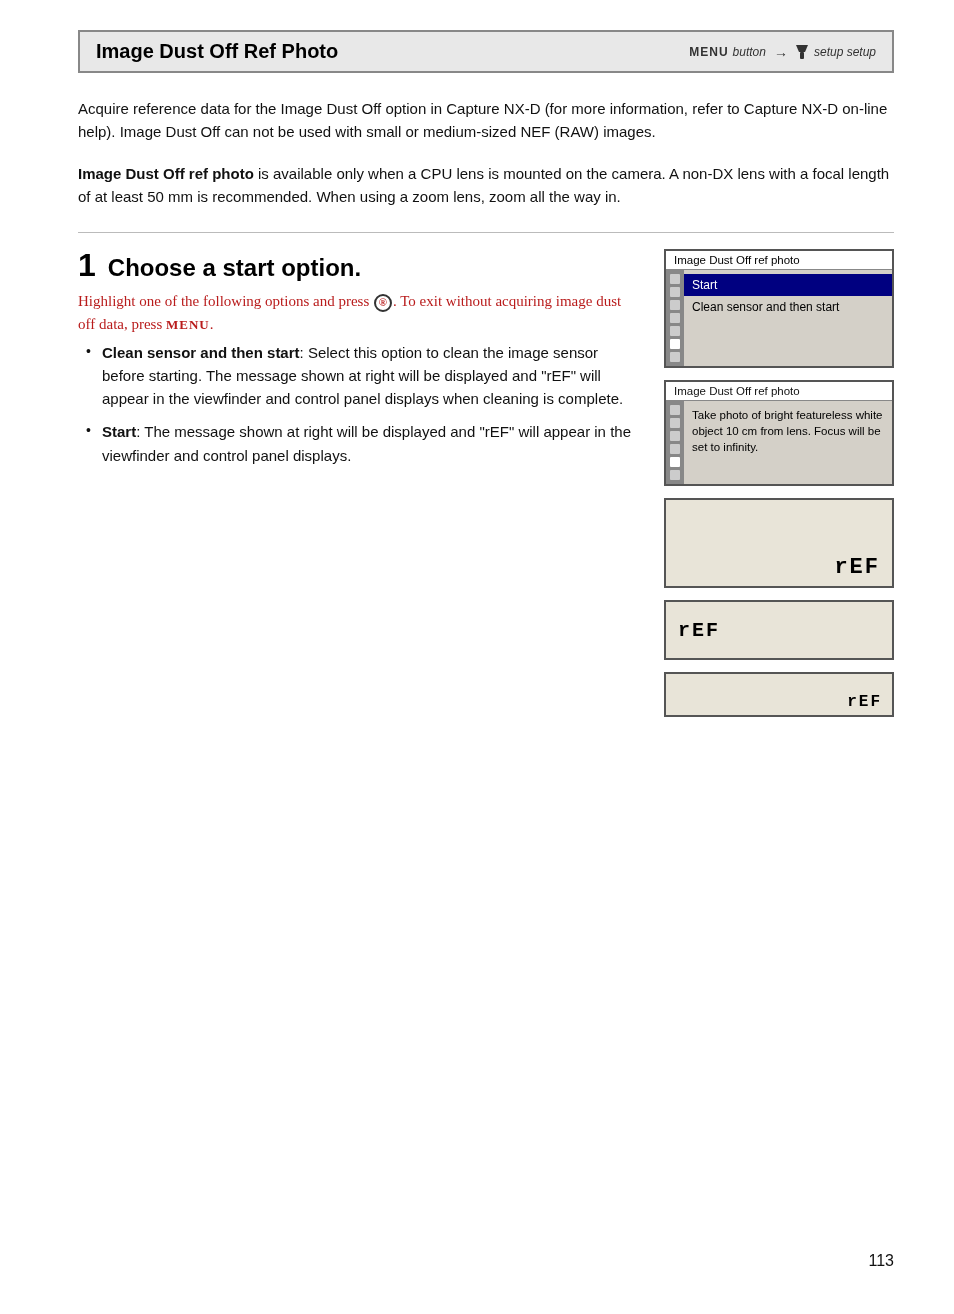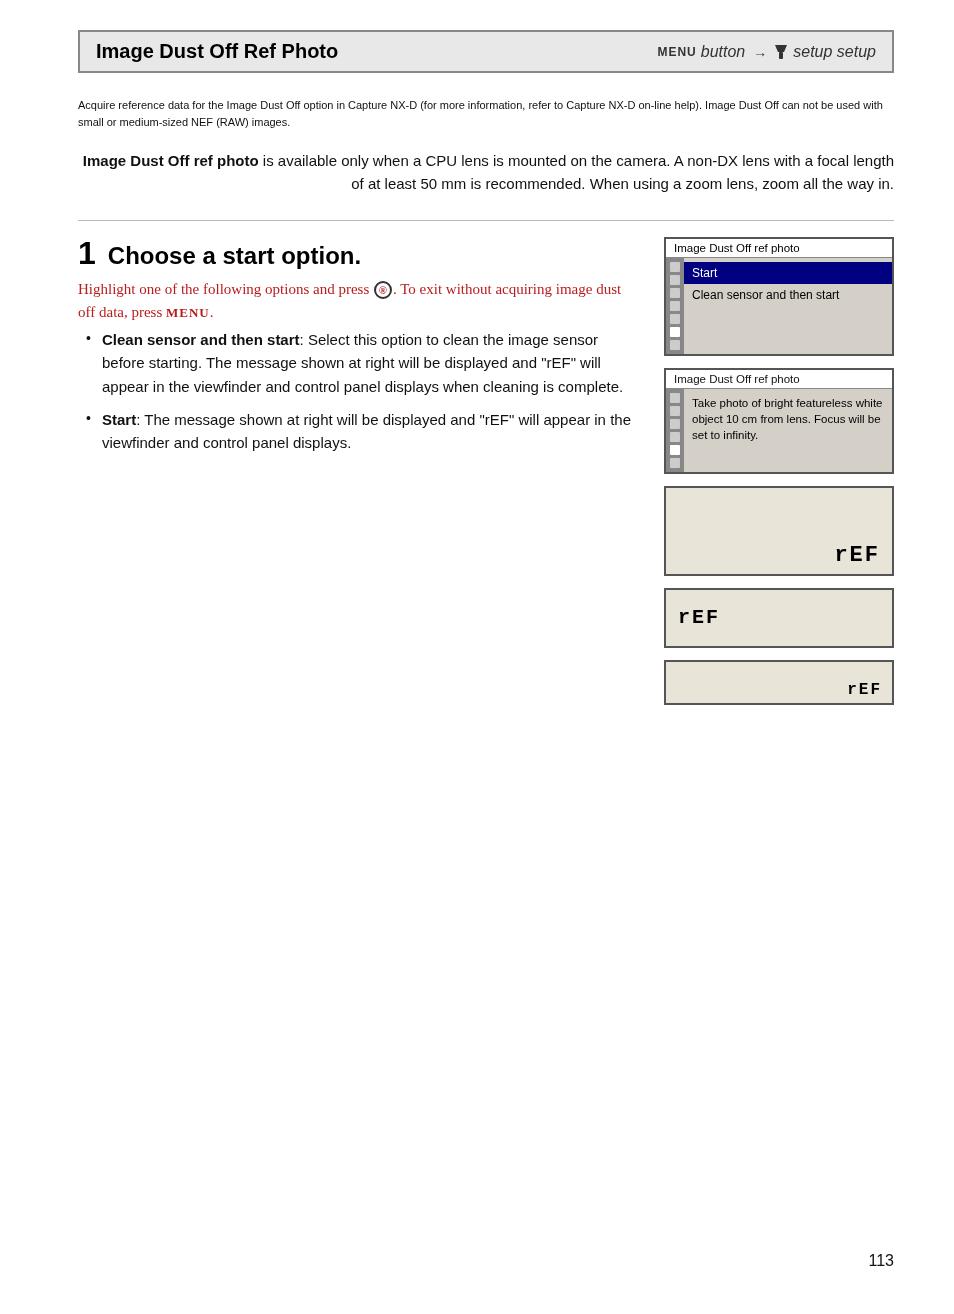--- a/index.html
+++ b/index.html
@@ -40,45 +40,44 @@
       gap: 4px;
     }
     .menu-keyword {
       font-variant: small-caps;
       font-weight: bold;
       letter-spacing: 1px;
       font-size: 12px;
     }
     .menu-italic {
       font-style: italic;
-      font-size: 16px;
+      font-size: 12px;
     }
     .menu-arrow {
       font-size: 14px;
       margin: 0 4px;
     }
 
     
     .intro-para {
-      font-size: 11px;
+      font-size: 15px;
       line-height: 1.55;
       margin-bottom: 18px;
       color: #111;
     }
 
     .bold-term {
       font-weight: bold;
     }
 
     .note-para {
       font-size: 15px;
       line-height: 1.55;
       margin-bottom: 24px;
       color: #111;
-      text-align: right;
     }
 
     
     .section-divider {
       border: none;
       border-top: 1px solid #bbb;
       margin-bottom: 16px;
     }
 
     

